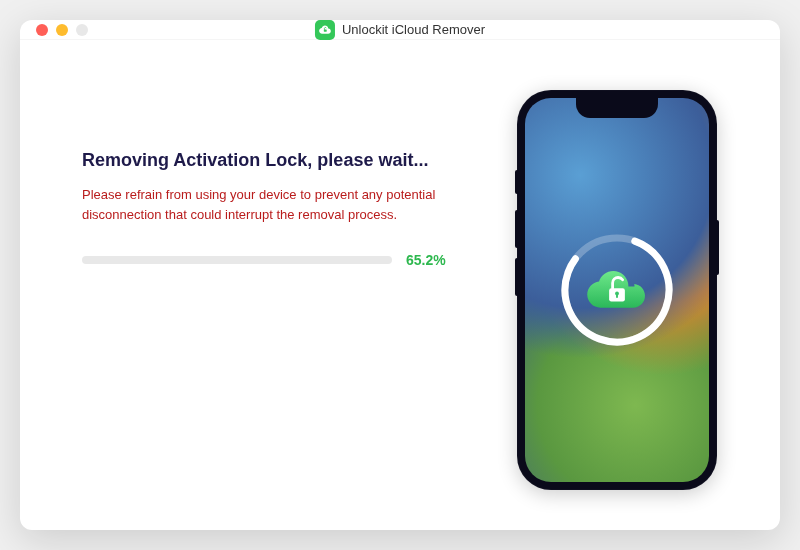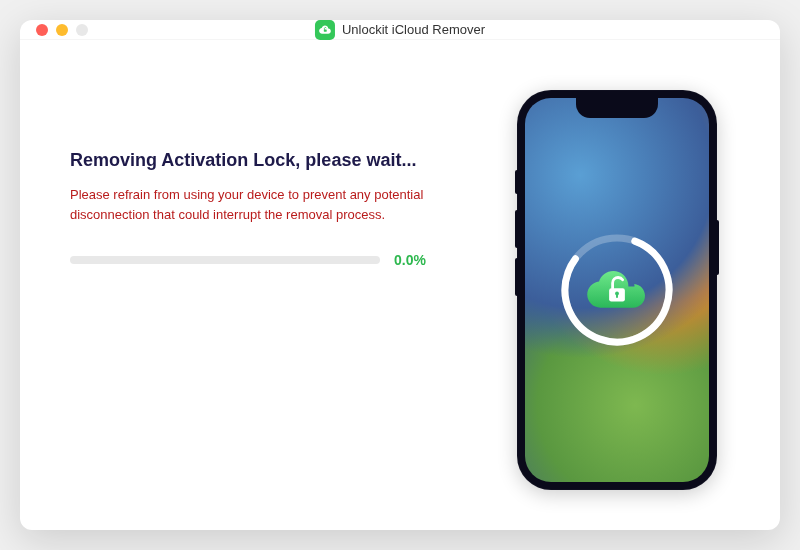--- a/index.html
+++ b/index.html
@@ -69,20 +69,21 @@
     }
     .app-title {
       font-size: 13px;
       color: #333;
       font-weight: 500;
     }
     .content {
       flex: 1;
       display: flex;
       padding: 50px 48px 40px 50px;
+      margin-left: 12px;
     }
     .left-pane {
       flex: 1;
       padding-top: 60px;
       padding-right: 20px;
     }
     .heading {
       font-size: 18px;
       font-weight: 700;
       color: #1e1a4a;
@@ -204,21 +205,21 @@
   </div>
 
   <div class="content">
     <div class="left-pane">
       <h1 class="heading">Removing Activation Lock, please wait...</h1>
       <p class="description">Please refrain from using your device to prevent any potential disconnection that could interrupt the removal process.</p>
       <div class="progress-row">
         <div class="progress-bar">
           <div class="progress-fill" style="width: 0%;"></div>
         </div>
-        <span class="progress-percent">0.0%</span>
+        <span class="progress-percent">65.2%</span>
       </div>
     </div>
 
     <div class="right-pane">
       <div class="phone">
         <div class="phone-btn-left1"></div>
         <div class="phone-btn-left2"></div>
         <div class="phone-btn-left3"></div>
         <div class="phone-btn-right"></div>
         <div class="phone-screen">

